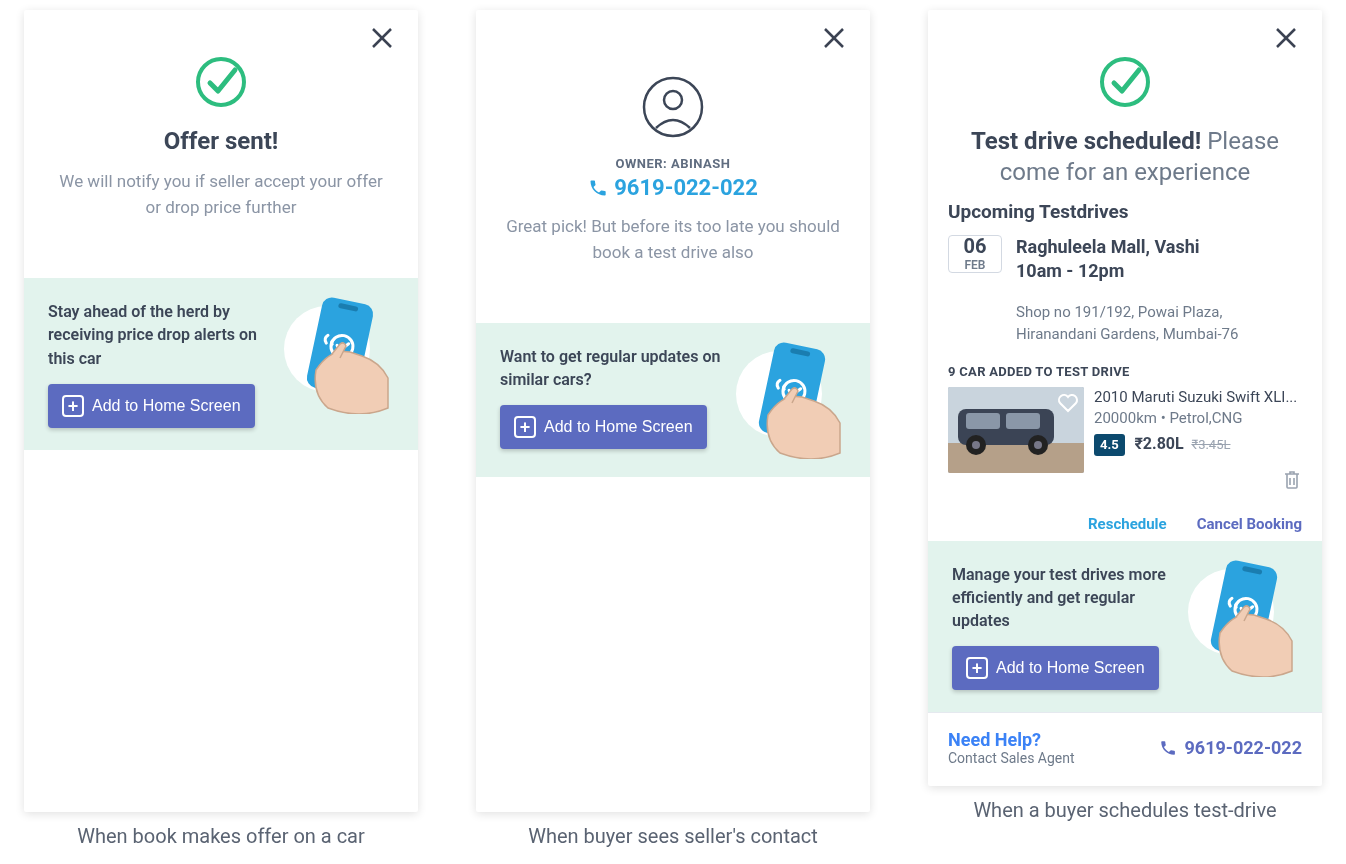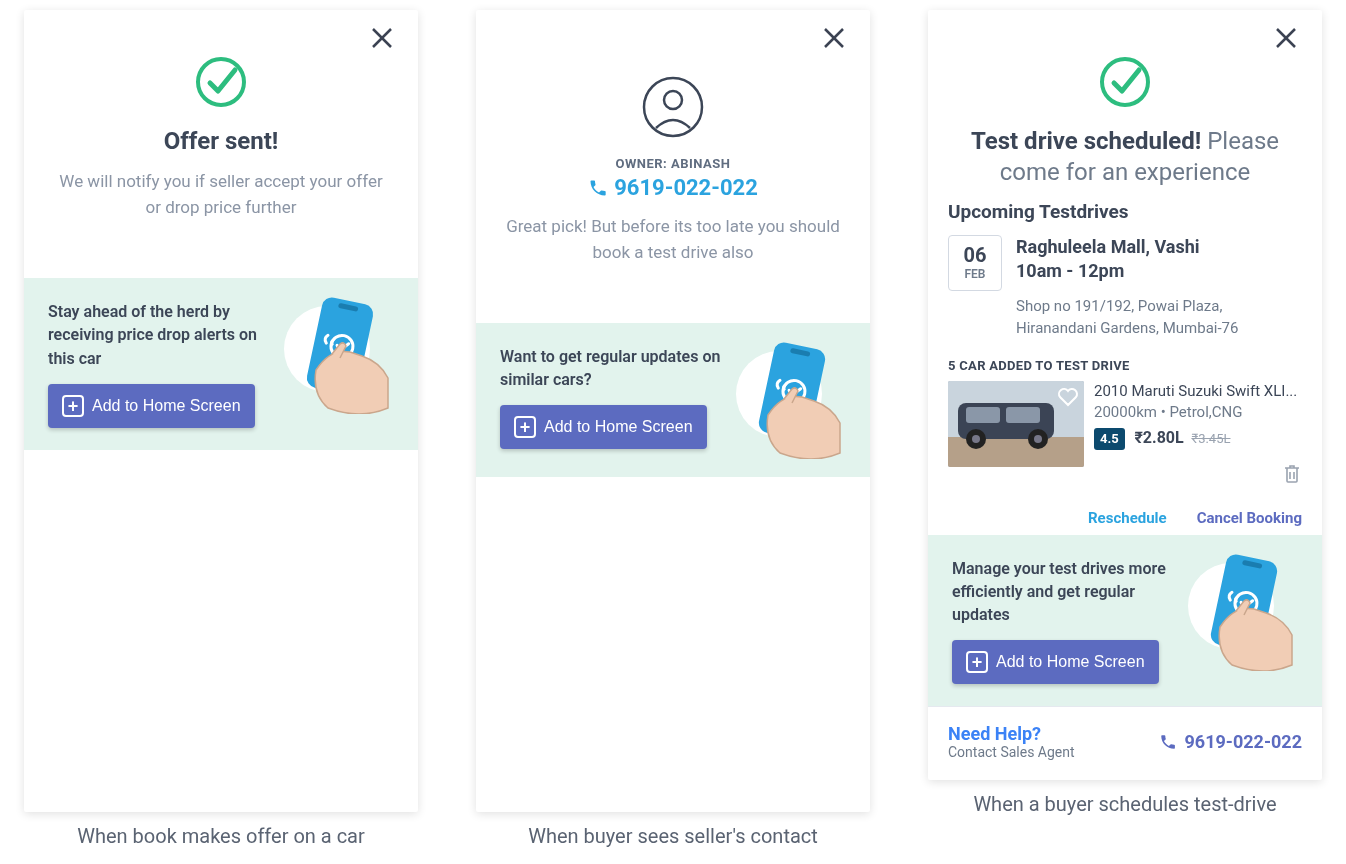--- a/index.html
+++ b/index.html
@@ -68,25 +68,25 @@
   .hand-art .bg { position:absolute; left:0; top:6px; width:86px; height:86px; border-radius:50%; background:#fff; }
   .hand-art svg.phone { position:absolute; left:28px; top:-2px; width:56px; height:96px; transform:rotate(12deg); }
   .hand-art svg.hand { position:absolute; left:26px; top:42px; width:82px; height:72px; }
 
   .caption { font-size:20px; color:#5a6372; margin-top:12px; text-align:center; }
 
   
   .c3 .card-inner { padding:46px 20px 0; }
   .section-h { text-align:left; font-size:19px; font-weight:700; color:#3c4657; margin: 6px 0 12px; }
   .td-row { display:flex; gap:14px; text-align:left; padding-bottom:12px; }
-  .date-box { border:1px solid #d3d9e2; border-radius:4px; width:54px; height:56px; display:flex; flex-direction:column; align-items:center; justify-content:center; flex:0 0 auto; }
+  .date-box { border:1px solid #d3d9e2; border-radius:4px; width:54px; height:38px; display:flex; flex-direction:column; align-items:center; justify-content:center; flex:0 0 auto; }
   .date-box .d { font-size:20px; font-weight:700; color:#3c4657; line-height:1; }
   .date-box .m { font-size:12px; font-weight:600; color:#6e7a8a; margin-top:2px; }
   .loc-title { font-size:18px; font-weight:700; color:#3c4657; line-height:1.3; }
-  .addr { font-size:15px; color:#6e7a8a; line-height:1.45; margin-top:14px; }
+  .addr { font-size:15px; color:#6e7a8a; line-height:1.45; margin-top:20px; }
   .td-count { text-align:left; font-size:13px; font-weight:700; color:#3c4657; letter-spacing:.3px; margin: 6px 0 8px; }
   .car-row { display:flex; gap:10px; text-align:left; align-items:flex-start; position:relative; }
   .car-img { width:136px; height:86px; border-radius:2px; position:relative; overflow:hidden; background:#9fb0be; }
   .car-info { flex:1; font-size:15px; color:#3c4657; line-height:1.4; }
   .rating-badge { display:inline-block; background:#0c4a6e; color:#fff; font-weight:700; font-size:13px; padding:2px 6px; border-radius:3px; margin-right:6px; }
   .price { font-weight:700; color:#3c4657; font-size:16px; }
   .strike { color:#9aa3b0; text-decoration:line-through; font-size:13px; margin-left:4px; }
   .trash { position:absolute; right:0; bottom:-22px; color:#9aa3b0; }
   .trash svg { width:20px; height:22px; stroke:#9aa3b0; fill:none; stroke-width:1.6; }
   .actions { display:flex; justify-content:flex-end; gap:30px; font-size:15px; font-weight:700; margin:42px 0 8px; }
@@ -252,21 +252,21 @@
         <div class="date-box">
           <div class="d">06</div>
           <div class="m">FEB</div>
         </div>
         <div>
           <div class="loc-title">Raghuleela Mall, Vashi</div>
           <div class="loc-title">10am - 12pm</div>
           <div class="addr">Shop no 191/192, Powai Plaza, Hiranandani Gardens, Mumbai-76</div>
         </div>
       </div>
-      <div class="td-count">5 CAR ADDED TO TEST DRIVE</div>
+      <div class="td-count">9 CAR ADDED TO TEST DRIVE</div>
       <div class="car-row">
         <div class="car-img">
           <svg viewBox="0 0 136 86" width="136" height="86">
               <use href="#car-scene"></use>
             </svg>
           <div class="heart-ov"><svg viewBox="0 0 24 24">
                 <use href="#heart-ic"></use>
               </svg></div>
         </div>
         <div class="car-info">

